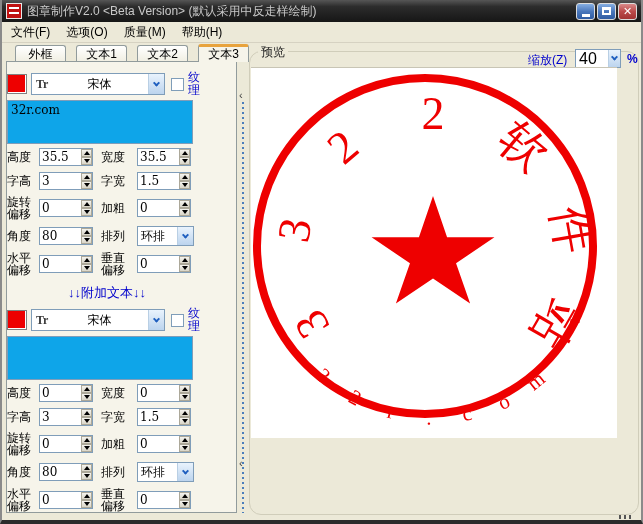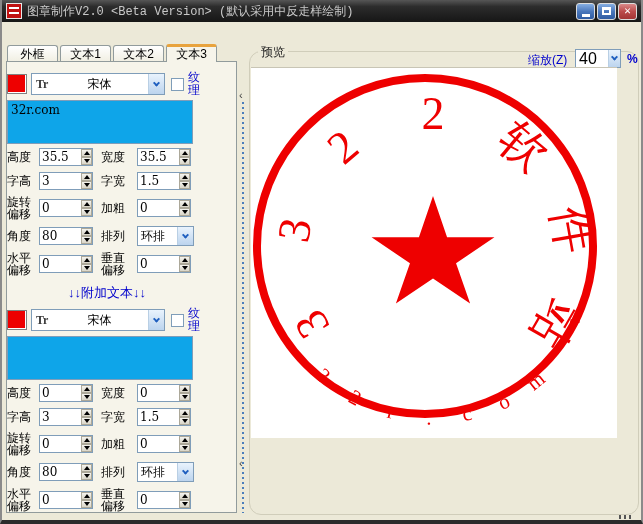--- a/index.html
+++ b/index.html
@@ -4,21 +4,21 @@
 <style>
   * { box-sizing: border-box; margin: 0; padding: 0; }
   body { margin: 0; background: #fff; font-family: "Liberation Sans", "DejaVu Sans", sans-serif; }
   .window { position: relative; width: 643px; height: 524px; background: #ECE9D8;
             border-left: 2px solid #8a8a8a; border-right: 2px solid #8a8a8a;
             border-bottom: 4px solid #2b2b2b; overflow: hidden; }
 
   
   .titlebar { position: absolute; left: 0; top: 0; width: 100%; height: 22px;
               background: linear-gradient(180deg, #565656 0%, #2c2c2c 30%, #161616 100%);
-              display: flex; align-items: center; padding: 0 4px; font-family: Liberation Mono, monospace; }
+              display: flex; align-items: center; padding: 0 4px; }
   .app-icon { width: 16px; height: 16px; background: #c01010; border: 1px solid #e8e8e8;
               margin-right: 5px; flex: 0 0 auto; position: relative; }
   .app-icon::before { content: ""; position: absolute; left: 2px; top: 3px; width: 10px; height: 2px;
               background: #fff; box-shadow: 0 5px 0 #fff; }
   .title { color: #c9c9c9; font-size: 12px; white-space: nowrap; overflow: hidden; }
   .winbtns { margin-left: auto; display: flex; gap: 2px; }
   .wb { width: 19px; height: 17px; border: 1px solid #dcdcdc; border-radius: 3px;
         display: flex; align-items: center; justify-content: center; cursor: default; }
   .wb.min, .wb.max { background: linear-gradient(180deg, #86aee2 0%, #4a77bb 50%, #2f5ca3 100%); }
   .wb.cls { background: linear-gradient(180deg, #d98a8a 0%, #bb4a4a 50%, #a33434 100%); }
@@ -26,21 +26,21 @@
   .glyph-max { width: 9px; height: 8px; border: 2px solid #fff; border-top-width: 3px; }
   .glyph-cls { color: #fff; font-size: 11px; font-weight: bold; line-height: 1; font-style: normal; }
 
   
   .menubar { position: absolute; left: 0; top: 22px; width: 100%; height: 21px;
              background: #ECE9D8; border-bottom: 1px solid #d6d2c2;
              display: flex; align-items: center; padding-left: 4px; }
   .menu-item { font-size: 12px; color: #000; padding: 2px 5px; margin-right: 6px; }
 
   
-  .tabstrip { position: absolute; left: 5px; top: 44px; height: 30px; display: flex; gap: 2px; }
+  .tabstrip { position: absolute; left: 13px; top: 44px; height: 30px; display: flex; gap: 10px; }
   .tab { width: 51px; height: 17px; margin-top: 1px; font-size: 12px; color: #000;
          background: linear-gradient(180deg, #ffffff, #f0eee1);
          border: 1px solid #919B9C; border-bottom: none; border-radius: 3px 3px 0 0;
          display: flex; align-items: center; justify-content: center; }
   .tab.active { height: 18px; margin-top: 0; background: #F6F4EA;
          border-top: 3px solid #E8A33D; z-index: 3; }
 
   
   .panel { position: absolute; left: 4px; top: 61px; width: 231px; height: 452px;
            background: #F6F4EA; border: 1px solid #919B9C; padding: 10px 0 0 0; z-index: 2; }
@@ -127,20 +127,26 @@
         </span>
       <span class="wb max">
           <i class="glyph-max"></i>
         </span>
       <span class="wb cls">
           <i class="glyph-cls">✕</i>
         </span>
     </span>
   </div>
 
+  <div class="menubar">
+    <span class="menu-item">文件(F)</span>
+    <span class="menu-item">选项(O)</span>
+    <span class="menu-item">质量(M)</span>
+    <span class="menu-item">帮助(H)</span>
+  </div>
 
   <div class="tabstrip">
     <span class="tab">外框</span>
     <span class="tab">文本1</span>
     <span class="tab">文本2</span>
     <span class="tab active">文本3</span>
   </div>
 
   <div class="panel">
 

